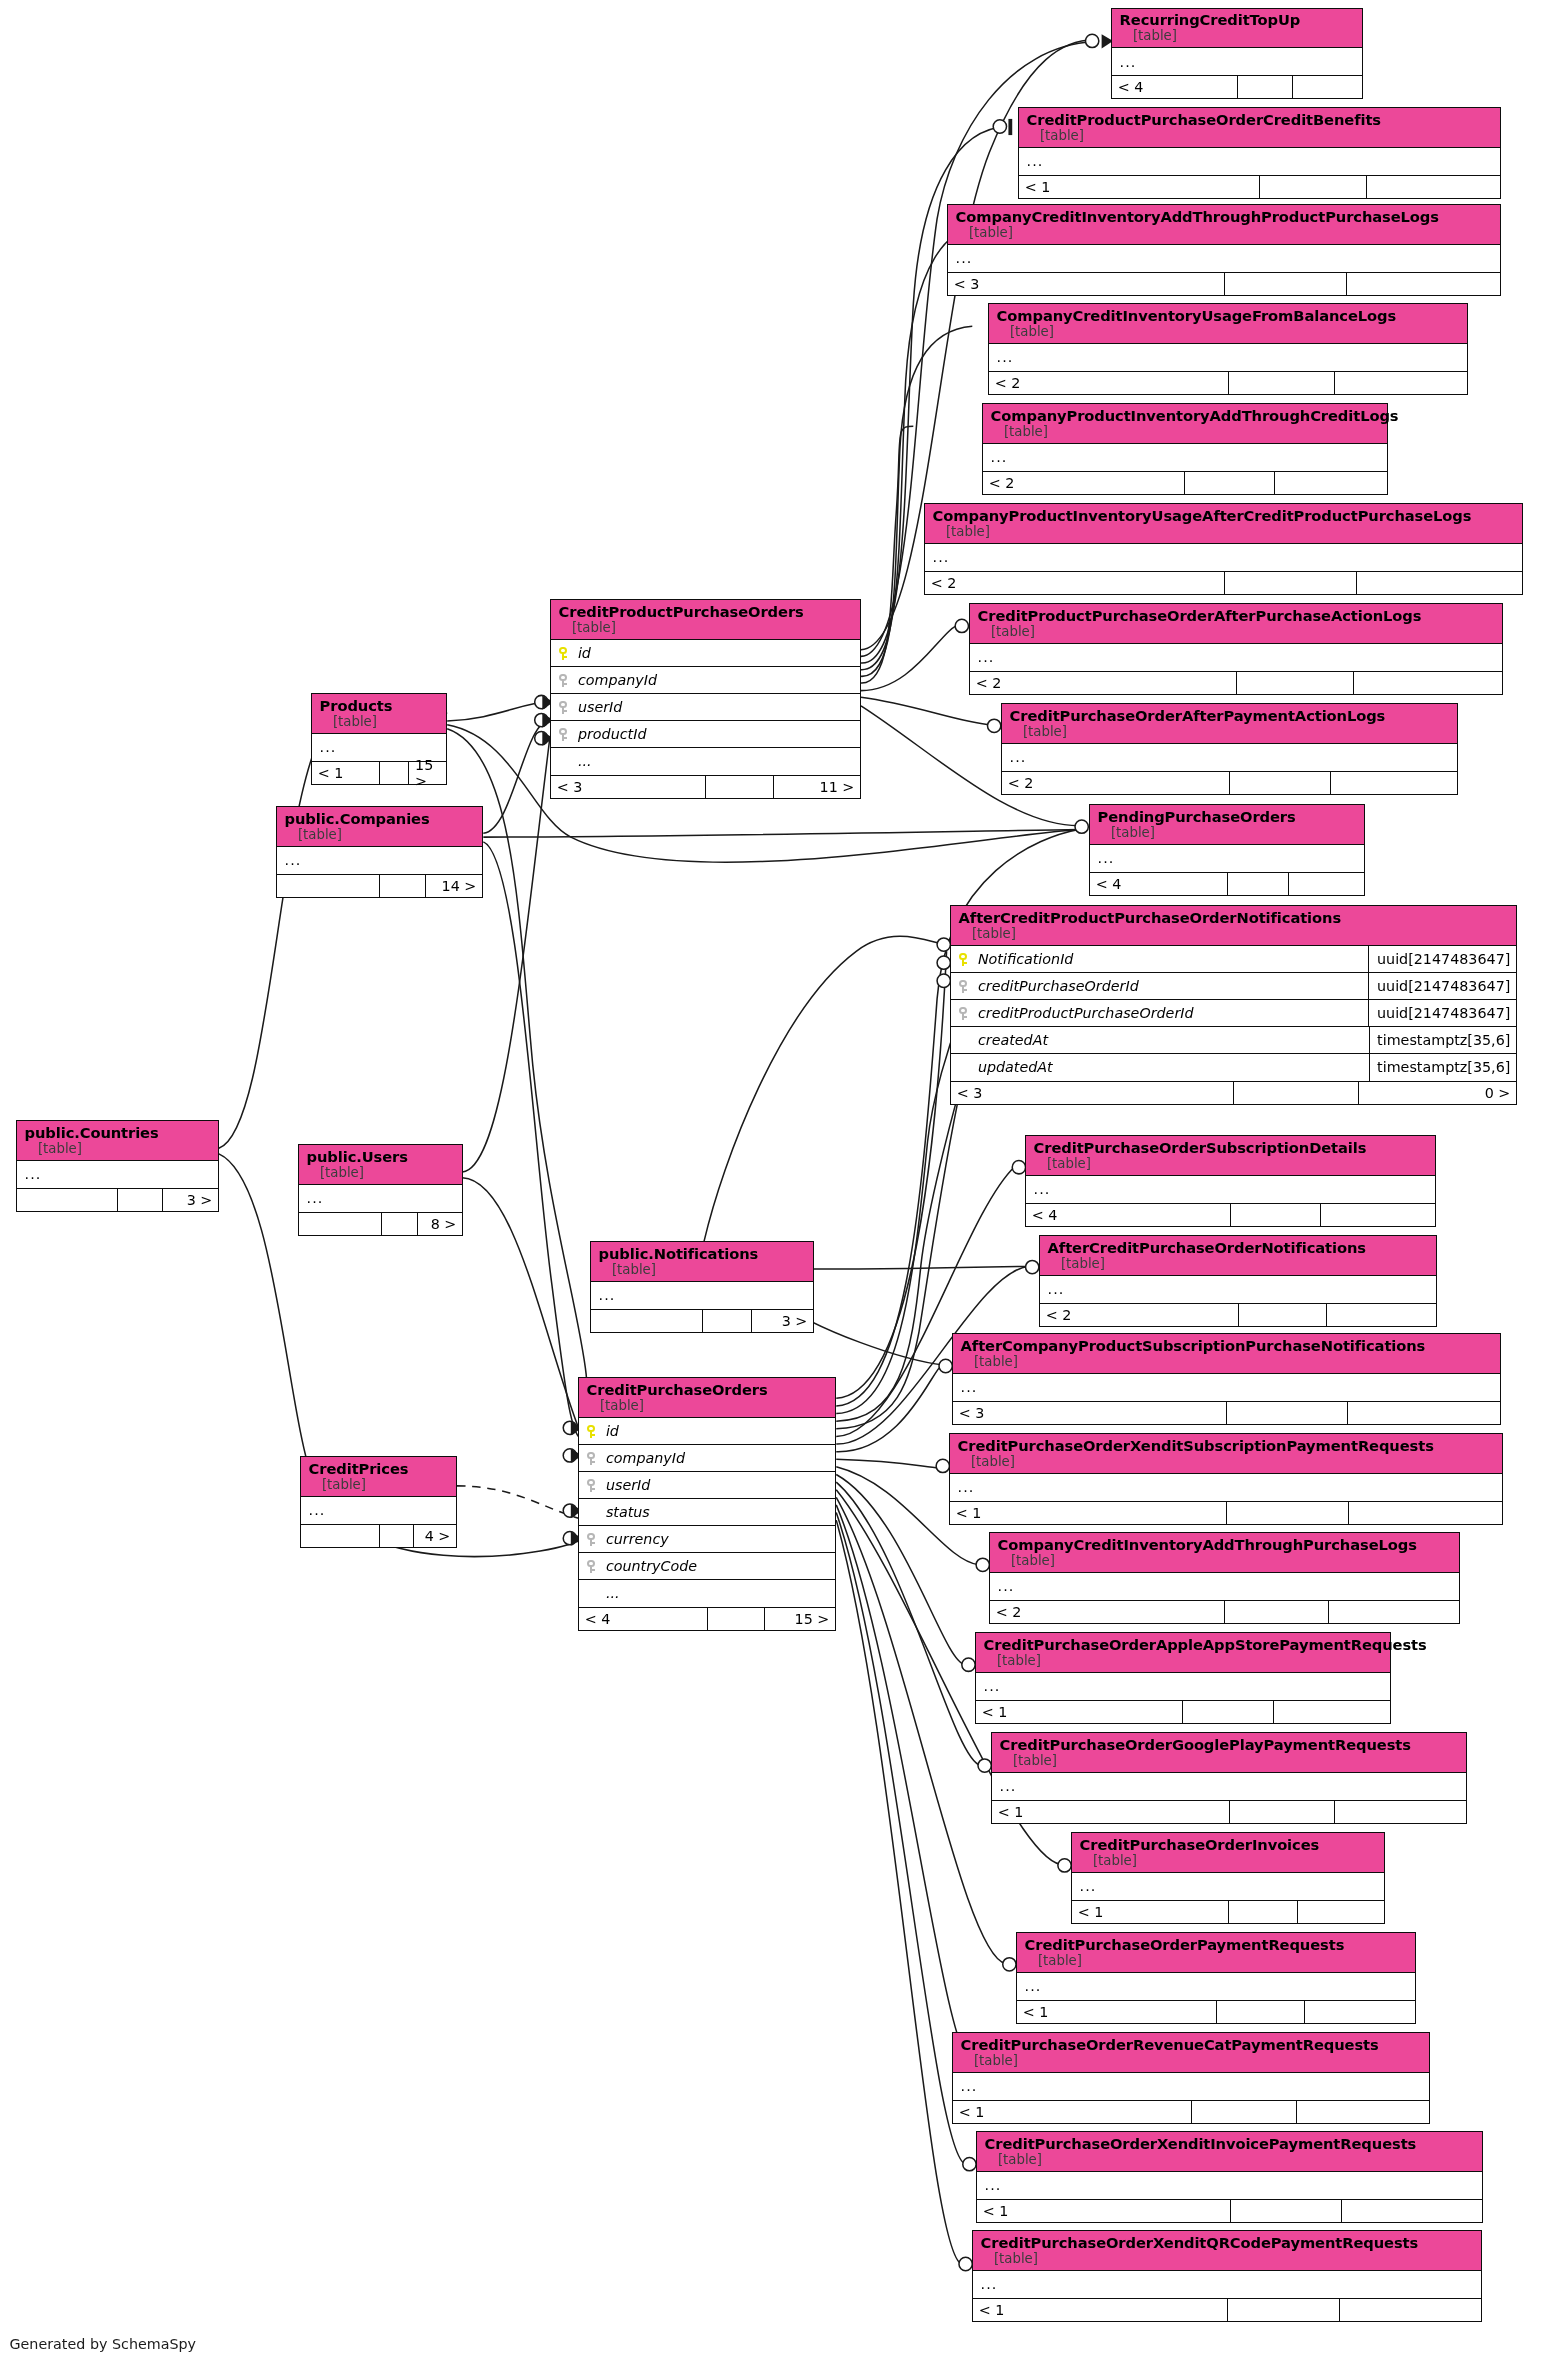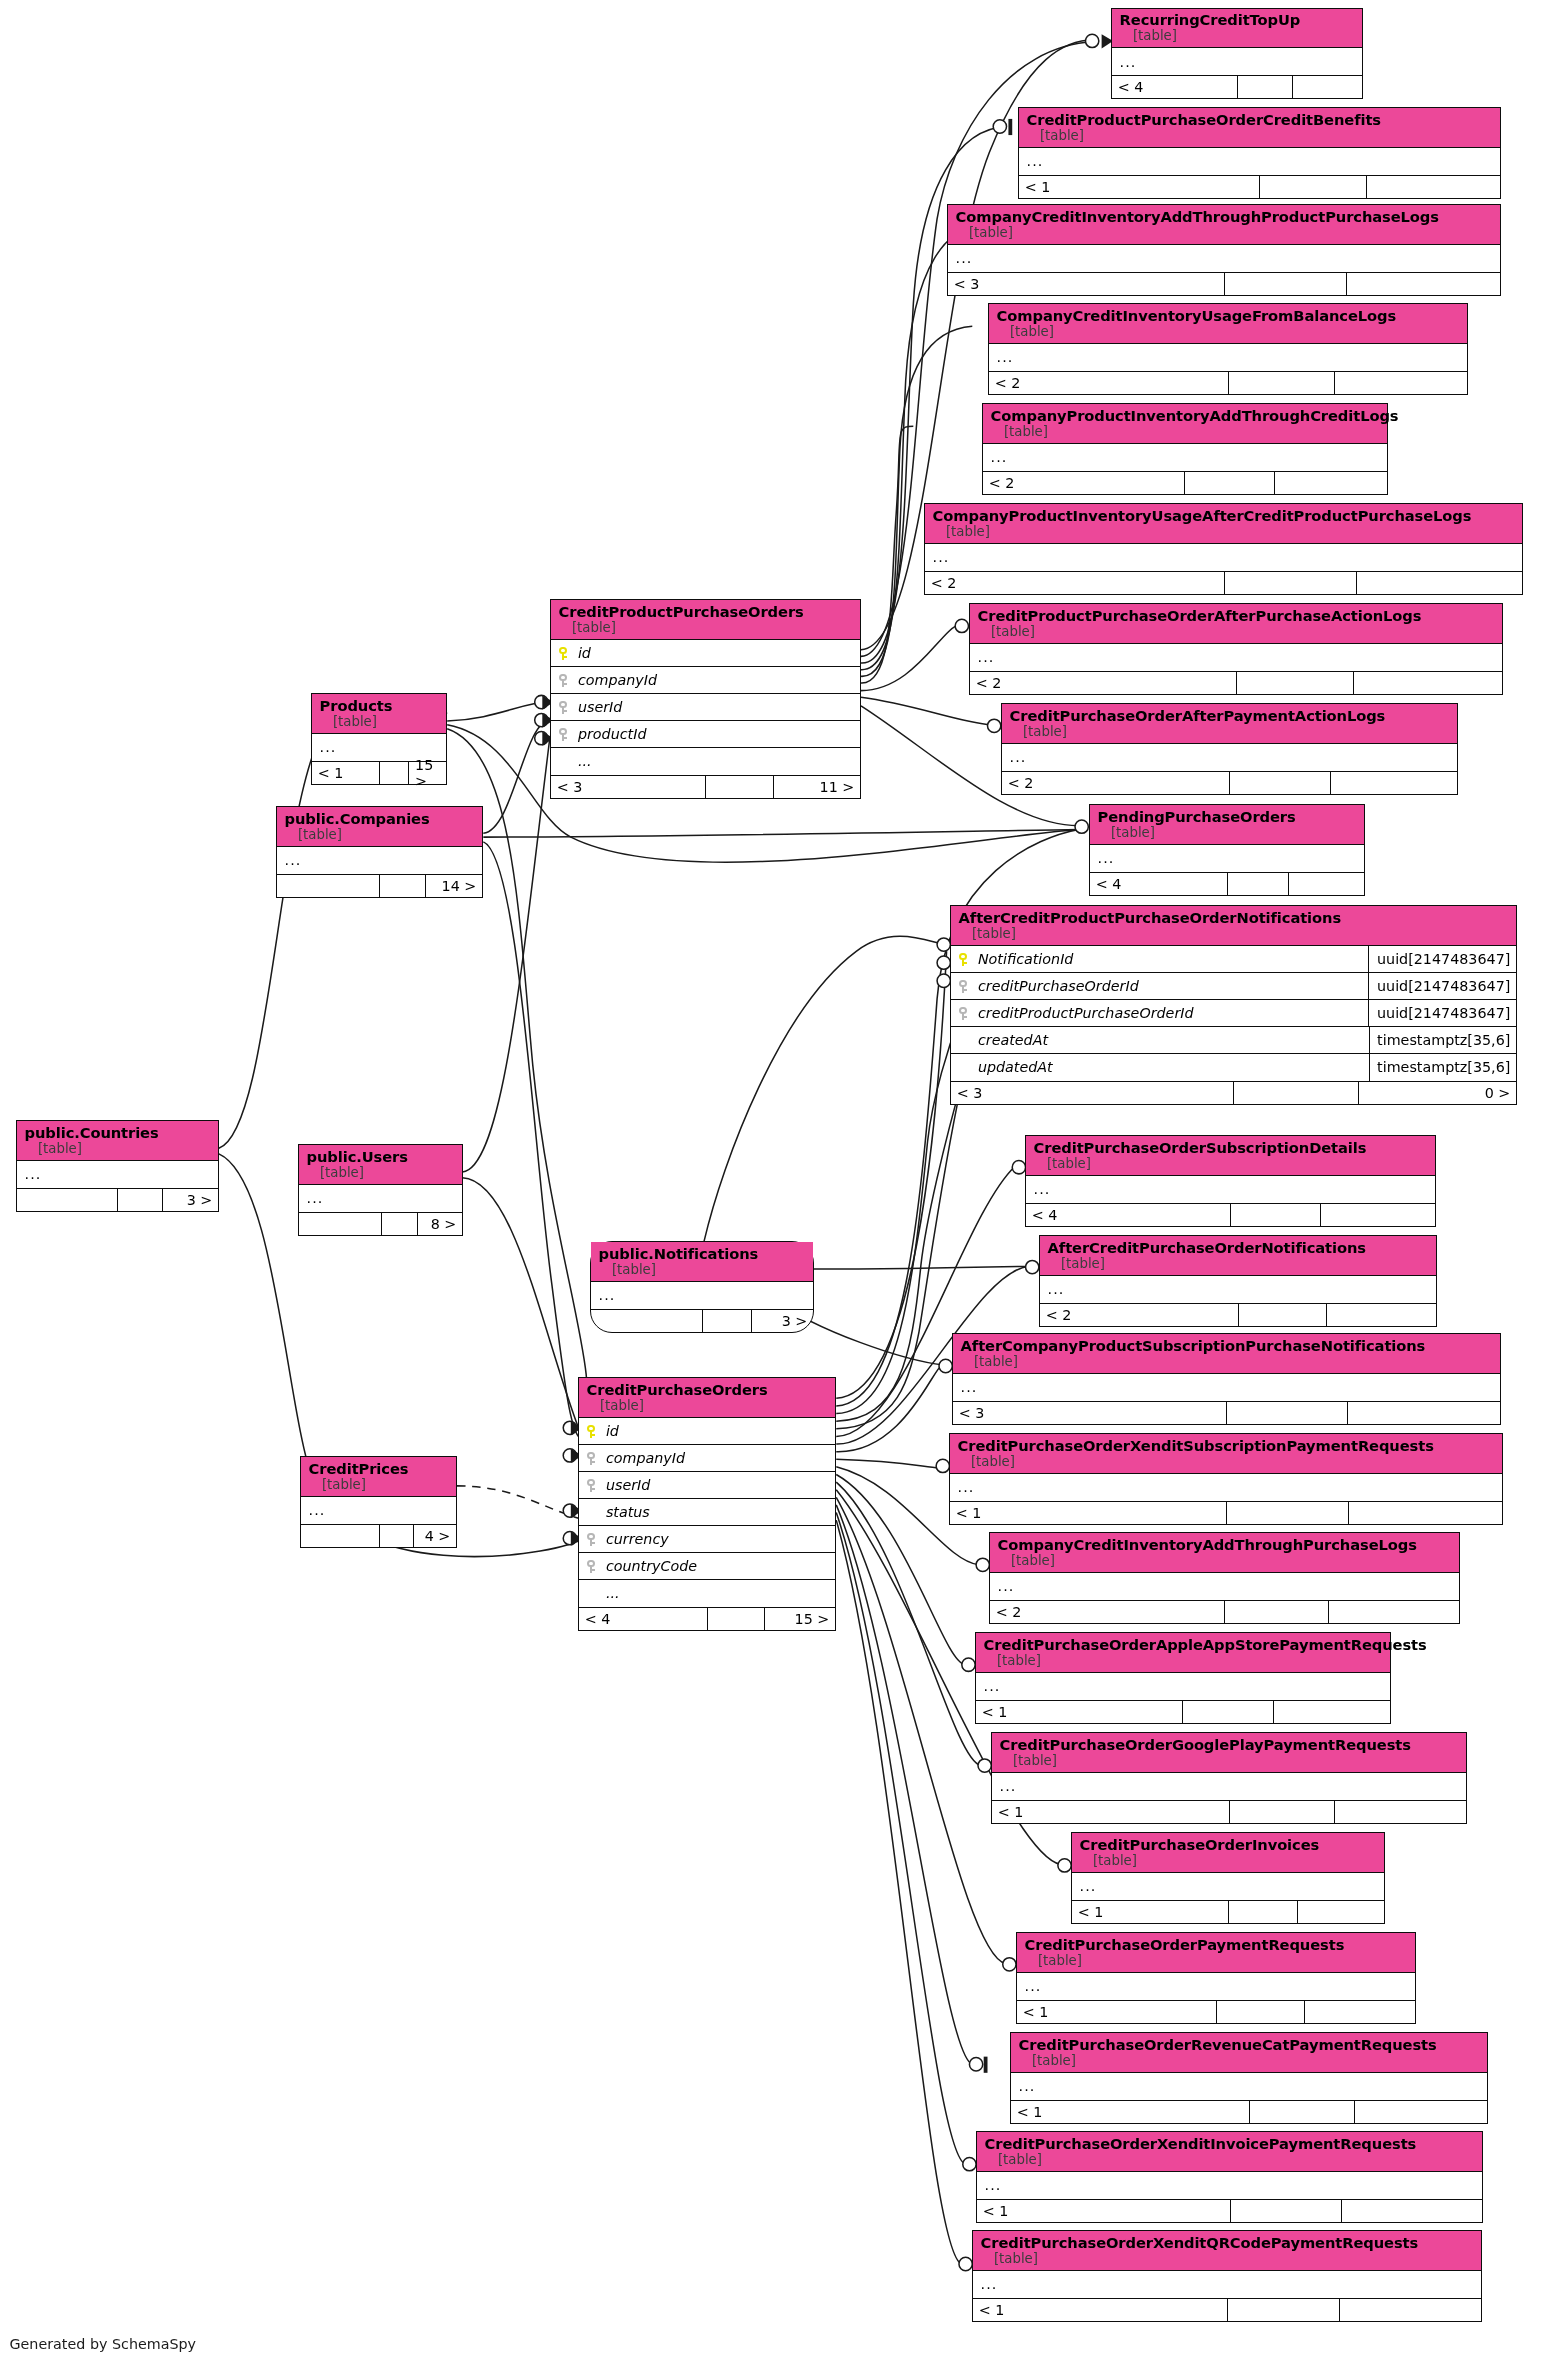--- a/index.html
+++ b/index.html
@@ -466,21 +466,21 @@
         </div>
         <div class="body">
           <div class="row ellipsis">...</div>
         </div>
         <div class="foot">
           <div class="fc l" style="width: 201px;">&lt; 1</div>
           <div class="fc l" style="width: 88px;"></div>
           <div class="fc r" style="width: 112px;"></div>
         </div>
       </div>
-      <div class="tbl" style="left: 1010px; top: 2032px; width: 478px;">
+      <div class="tbl" style="left: 952px; top: 2032px; width: 478px;">
         <div class="hdr">
           <span class="tname">CreditPurchaseOrderRevenueCatPaymentRequests</span>
           <span class="ttag">[table]</span>
         </div>
         <div class="body">
           <div class="row ellipsis">...</div>
         </div>
         <div class="foot">
           <div class="fc l" style="width: 240px;">&lt; 1</div>
           <div class="fc l" style="width: 106px;"></div>
@@ -597,21 +597,21 @@
         </div>
         <div class="body">
           <div class="row ellipsis">...</div>
         </div>
         <div class="foot">
           <div class="fc l" style="width: 83px;"></div>
           <div class="fc l" style="width: 36px;"></div>
           <div class="fc r" style="width: 46px;">8 &gt;</div>
         </div>
       </div>
-      <div class="tbl" style="left: 590px; top: 1241px; width: 224px; border-radius: 22px;">
+      <div class="tbl" style="left: 590px; top: 1241px; width: 224px;">
         <div class="hdr">
           <span class="tname">public.Notifications</span>
           <span class="ttag">[table]</span>
         </div>
         <div class="body">
           <div class="row ellipsis">...</div>
         </div>
         <div class="foot">
           <div class="fc l" style="width: 112px;"></div>
           <div class="fc l" style="width: 49px;"></div>

